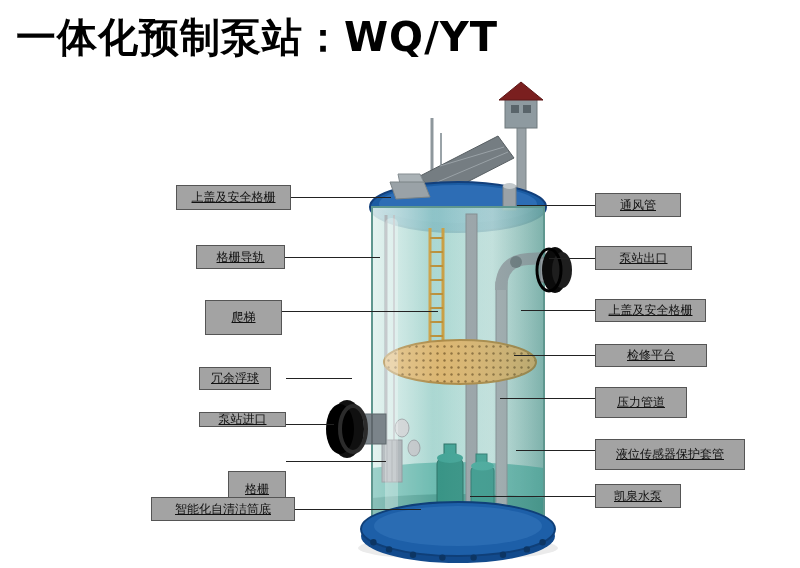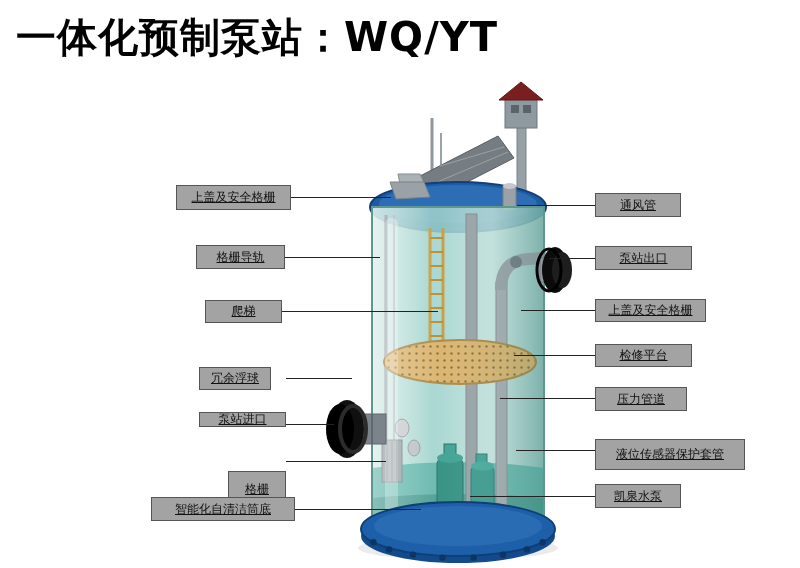--- a/index.html
+++ b/index.html
@@ -163,39 +163,39 @@
       <circle cx="473.6" cy="557.6" r="3.2" fill="#0c3563"></circle>
       <circle cx="442.4" cy="557.6" r="3.2" fill="#0c3563"></circle>
       <circle cx="413" cy="554.8" r="3.2" fill="#0c3563"></circle>
       <circle cx="389.1" cy="549.4" r="3.2" fill="#0c3563"></circle>
       <circle cx="373.4" cy="542.2" r="3.2" fill="#0c3563"></circle>
     </g>
   </svg>
 
   <div class="label" style="left:176px;top:185px;width:115px;height:25px">上盖及安全格栅</div>
   <div class="label" style="left:196px;top:245px;width:89px;height:24px">格栅导轨</div>
-  <div class="label" style="left:205px;top:300px;width:77px;height:23px">爬梯</div>
+  <div class="label" style="left:205px;top:300px;width:77px;height:35px">爬梯</div>
   <div class="label" style="left:199px;top:367px;width:72px;height:23px">冗余浮球</div>
   <div class="label" style="left:199px;top:412px;width:87px;height:15px">泵站进口</div>
   <div class="label" style="left:228px;top:471px;width:58px;height:36px">格栅</div>
   <div class="label" style="left:151px;top:497px;width:144px;height:24px">智能化自清洁筒底</div>
 
   <div class="leader" style="left:291px;top:197px;width:100px"></div>
   <div class="leader" style="left:285px;top:257px;width:95px"></div>
   <div class="leader" style="left:282px;top:311px;width:156px"></div>
   <div class="leader" style="left:286px;top:378px;width:66px"></div>
   <div class="leader" style="left:286px;top:424px;width:48px"></div>
   <div class="leader" style="left:286px;top:461px;width:100px"></div>
   <div class="leader" style="left:295px;top:509px;width:126px"></div>
 
   <div class="label" style="left:595px;top:193px;width:86px;height:24px">通风管</div>
   <div class="label" style="left:595px;top:246px;width:97px;height:24px">泵站出口</div>
   <div class="label" style="left:595px;top:299px;width:111px;height:23px">上盖及安全格栅</div>
-  <div class="label" style="left:595px;top:344px;width:97px;height:23px">检修平台</div>
-  <div class="label" style="left:595px;top:387px;width:92px;height:24px">压力管道</div>
+  <div class="label" style="left:595px;top:344px;width:112px;height:23px">检修平台</div>
+  <div class="label" style="left:595px;top:387px;width:92px;height:31px">压力管道</div>
   <div class="label" style="left:595px;top:439px;width:150px;height:31px">液位传感器保护套管</div>
   <div class="label" style="left:595px;top:484px;width:86px;height:24px">凯泉水泵</div>
 
   <div class="leader" style="left:517px;top:205px;width:78px"></div>
   <div class="leader" style="left:549px;top:258px;width:46px"></div>
   <div class="leader" style="left:521px;top:310px;width:74px"></div>
   <div class="leader" style="left:514px;top:355px;width:81px"></div>
   <div class="leader" style="left:500px;top:398px;width:95px"></div>
   <div class="leader" style="left:516px;top:450px;width:79px"></div>
   <div class="leader" style="left:470px;top:496px;width:125px"></div>

